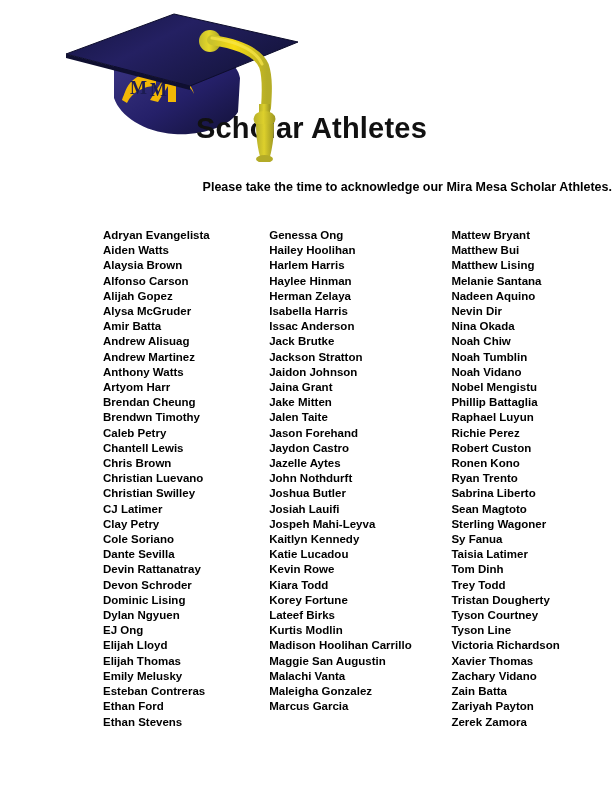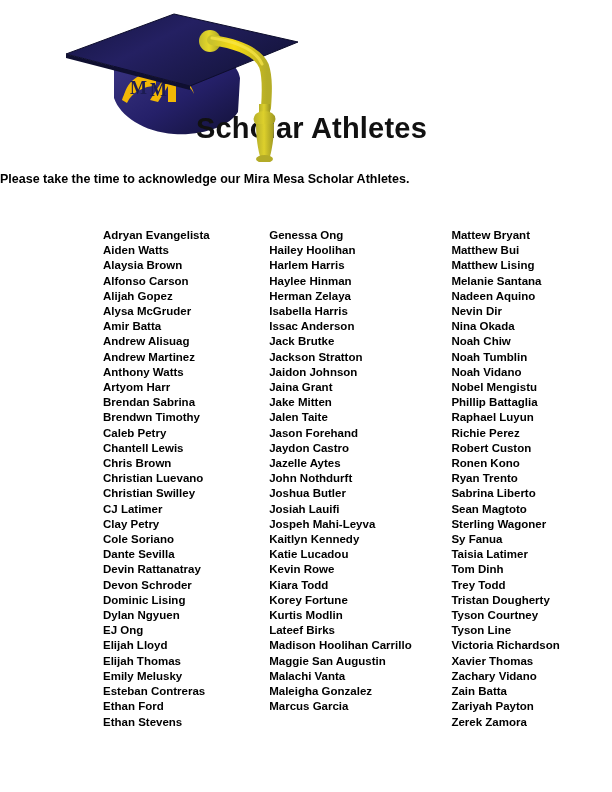--- a/index.html
+++ b/index.html
@@ -53,23 +53,23 @@
     top: 104px;
     width: 23px;
     height: 58px;
     z-index: 2;
     pointer-events: none;
   }
 
   .subtitle {
     position: absolute;
     left: 0;
-    top: 172px;
-    width: 612px;
-    text-align: left;
+    top: 180px;
+    width: 612px;
+    text-align: right;
     font-size: 12.5px;
     font-weight: bold;
     color: #000000;
   }
 
   
   .names {
     position: absolute;
     left: 0;
     top: 228px;
@@ -165,21 +165,21 @@
       <div class="name">Aiden Watts</div>
       <div class="name">Alaysia Brown</div>
       <div class="name">Alfonso Carson</div>
       <div class="name">Alijah Gopez</div>
       <div class="name">Alysa McGruder</div>
       <div class="name">Amir Batta</div>
       <div class="name">Andrew Alisuag</div>
       <div class="name">Andrew Martinez</div>
       <div class="name">Anthony Watts</div>
       <div class="name">Artyom Harr</div>
-      <div class="name">Brendan Sabrina</div>
+      <div class="name">Brendan Cheung</div>
       <div class="name">Brendwn Timothy</div>
       <div class="name">Caleb Petry</div>
       <div class="name">Chantell Lewis</div>
       <div class="name">Chris Brown</div>
       <div class="name">Christian Luevano</div>
       <div class="name">Christian Swilley</div>
       <div class="name">CJ Latimer</div>
       <div class="name">Clay Petry</div>
       <div class="name">Cole Soriano</div>
       <div class="name">Dante Sevilla</div>
@@ -214,22 +214,22 @@
       <div class="name">Jazelle Aytes</div>
       <div class="name">John Nothdurft</div>
       <div class="name">Joshua Butler</div>
       <div class="name">Josiah Lauifi</div>
       <div class="name">Jospeh Mahi-Leyva</div>
       <div class="name">Kaitlyn Kennedy</div>
       <div class="name">Katie Lucadou</div>
       <div class="name">Kevin Rowe</div>
       <div class="name">Kiara Todd</div>
       <div class="name">Korey Fortune</div>
+      <div class="name">Lateef Birks</div>
       <div class="name">Kurtis Modlin</div>
-      <div class="name">Lateef Birks</div>
       <div class="name">Madison Hoolihan Carrillo</div>
       <div class="name">Maggie San Augustin</div>
       <div class="name">Malachi Vanta</div>
       <div class="name">Maleigha Gonzalez</div>
       <div class="name">Marcus Garcia</div>
     </div>
   <div class="col col-3">
       <div class="name">Mattew Bryant</div>
       <div class="name">Matthew Bui</div>
       <div class="name">Matthew Lising</div>

